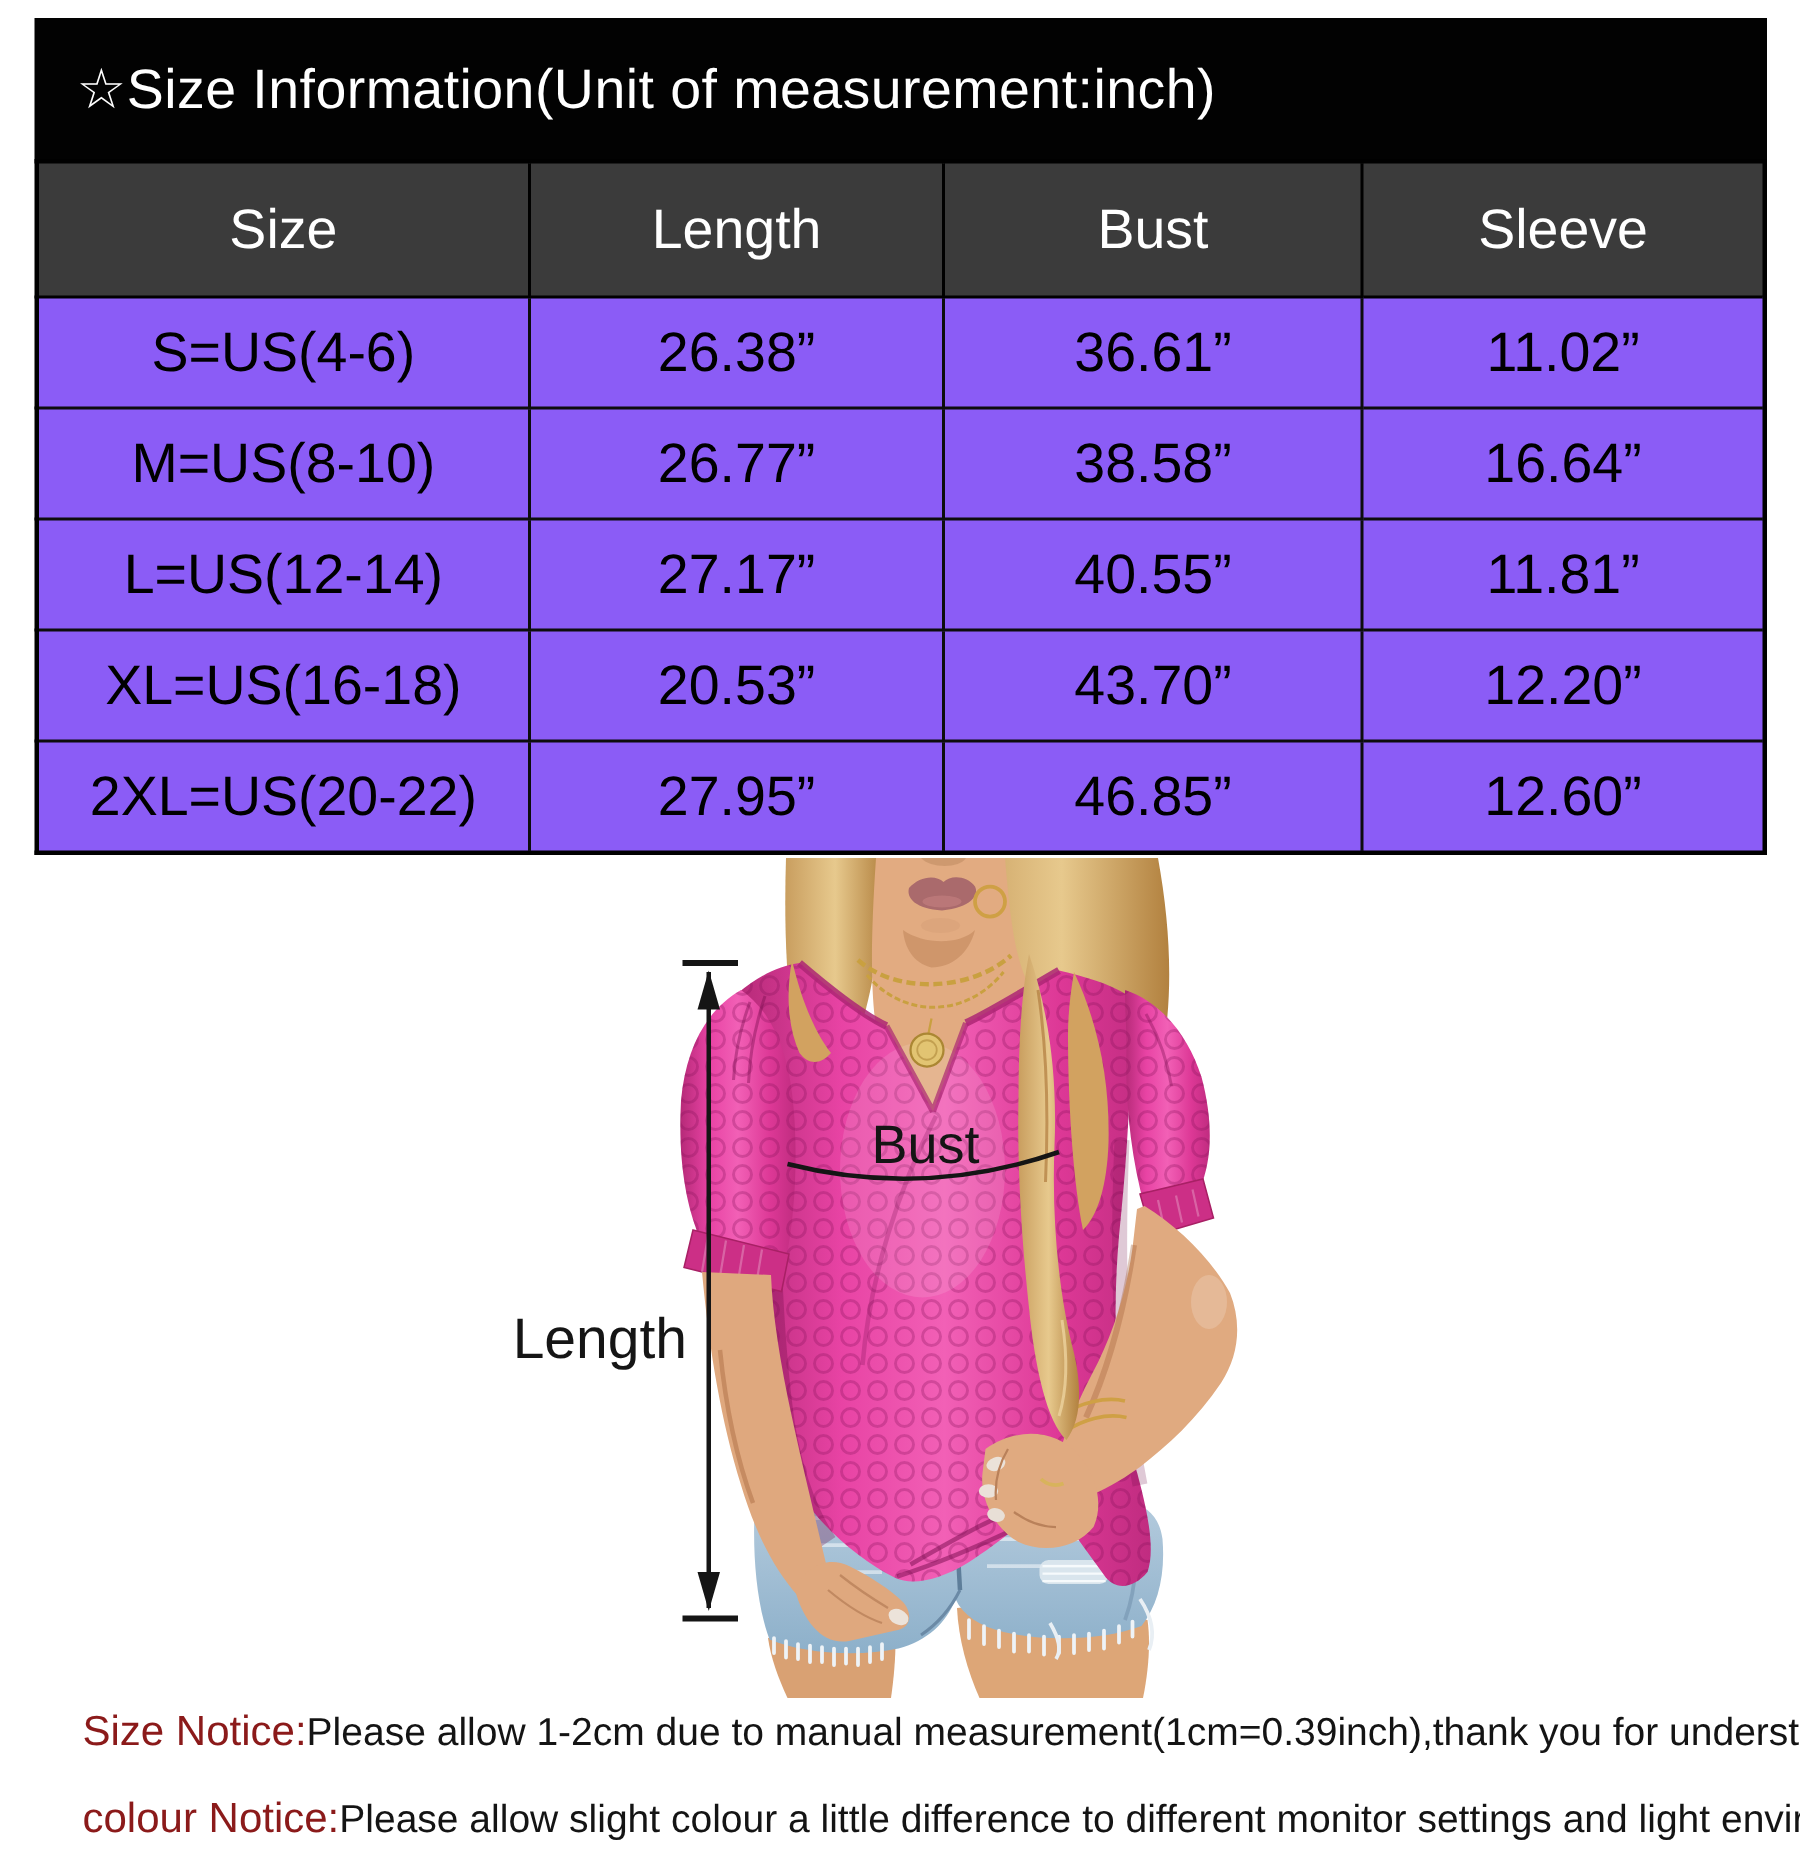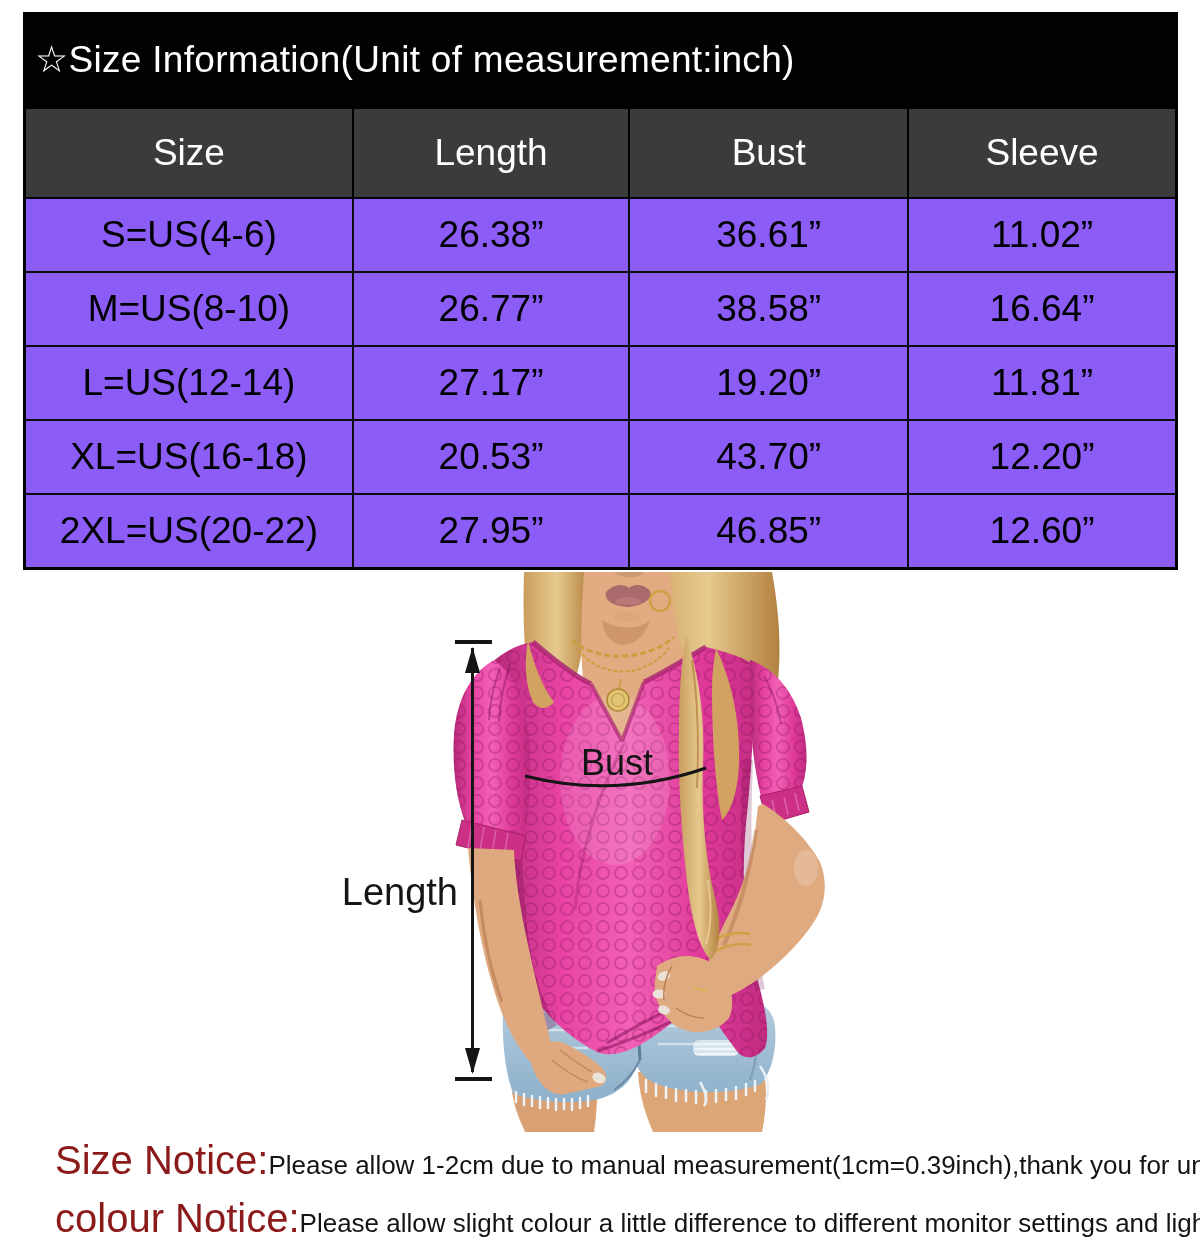--- a/index.html
+++ b/index.html
@@ -4,21 +4,21 @@
 <style>
   html,body{margin:0;padding:0;background:#ffffff;}
   .canvas{
     position:relative;width:1200px;height:1250px;background:#ffffff;overflow:hidden;
     font-family:"Liberation Sans", sans-serif;
   }
   
   .title-bar{
     position:absolute;left:23px;top:12px;width:1155px;height:94px;
     background:#020202;color:#ffffff;display:flex;align-items:center;
-    box-sizing:border-box;padding-left:12px;font-size:37px;letter-spacing:.3px;
+    box-sizing:border-box;padding-left:28px;font-size:37px;letter-spacing:.3px;
   }
   
   table.size-table{
     position:absolute;left:23px;top:106px;width:1155px;
     border-collapse:collapse;table-layout:fixed;text-align:center;
     border:3px solid #000;
   }
   table.size-table th{
     height:86px;background:#3b3b3b;color:#ffffff;font-weight:400;font-size:37px;
     border:2px solid #000;
@@ -28,21 +28,21 @@
     border:2px solid #0d0d0d;
   }
   col.c-size{width:28.5%;} col.c-length{width:24%;} col.c-bust{width:24.2%;} col.c-sleeve{width:23.3%;}
   
   .figure-svg{position:absolute;left:330px;top:572px;width:505px;height:560px;}
   .figure-svg text{font-family:"Liberation Sans", sans-serif;fill:#151515;}
   
   .notice-line{position:absolute;left:55px;white-space:nowrap;}
   .notice-line.l1{top:1138px;}
   .notice-line.l2{top:1196px;}
-  .notice-label{color:#8b1a1a;font-size:40px;}
+  .notice-label{color:#8b1a1a;font-size:28px;}
   .notice-text{color:#141414;font-size:26px;}
 </style>
 </head>
 <body>
 
 <div class="canvas">
 
   <header class="title-bar">
     <span>☆Size Information(Unit of measurement:inch)</span>
   </header>
@@ -71,21 +71,21 @@
       </tr>
       <tr>
         <td>M=US(8-10)</td>
         <td>26.77”</td>
         <td>38.58”</td>
         <td>16.64”</td>
       </tr>
       <tr>
         <td>L=US(12-14)</td>
         <td>27.17”</td>
-        <td>19.20”</td>
+        <td>40.55”</td>
         <td>11.81”</td>
       </tr>
       <tr>
         <td>XL=US(16-18)</td>
         <td>20.53”</td>
         <td>43.70”</td>
         <td>12.20”</td>
       </tr>
       <tr>
         <td>2XL=US(20-22)</td>

